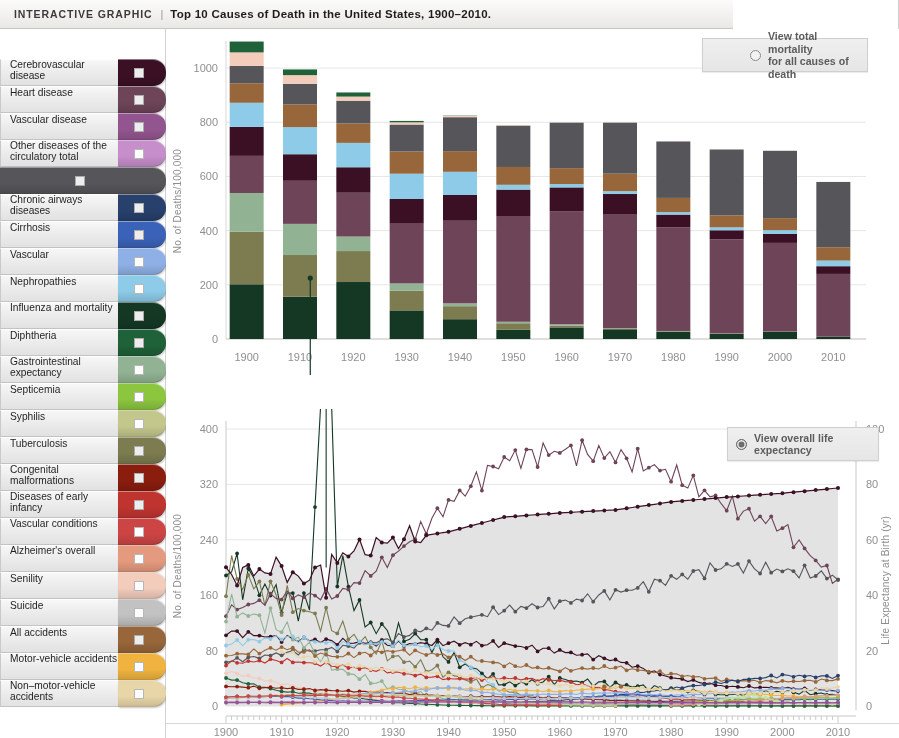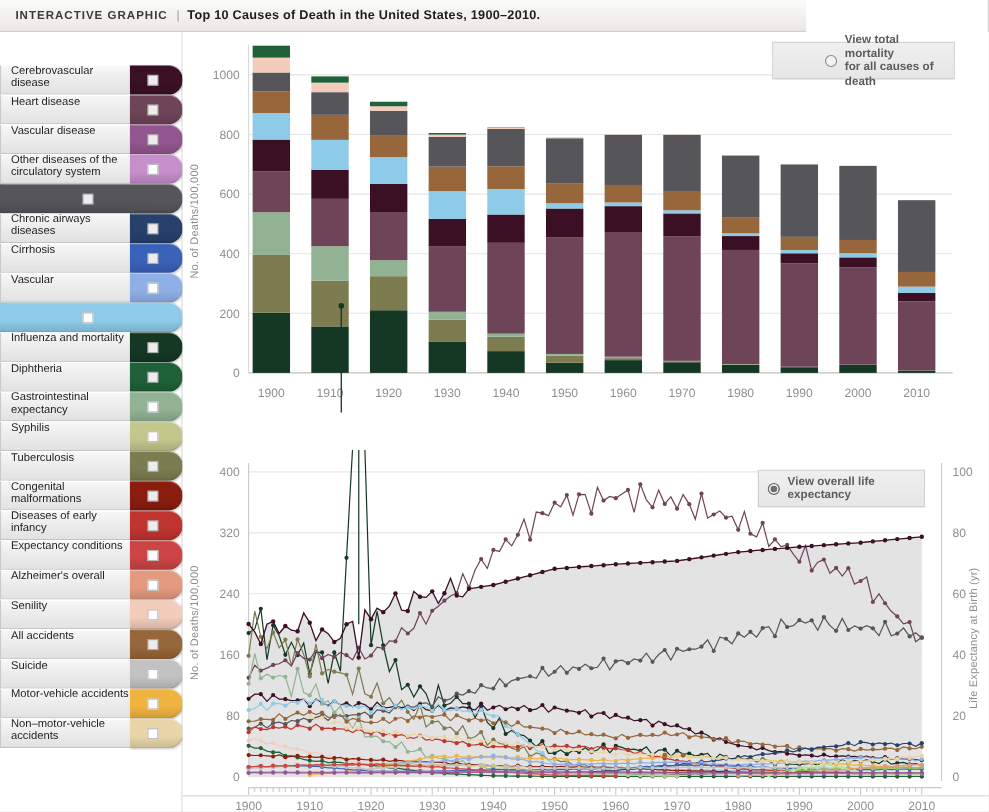--- a/index.html
+++ b/index.html
@@ -130,21 +130,21 @@
         <div class="legend-item">
           <div class="li-label">
             <span>Vascular disease</span>
           </div>
           <div class="li-swatch" style="background: linear-gradient(rgb(147, 85, 143) 0%, rgb(147, 85, 143) 60%, rgba(0, 0, 0, 0.12) 100%), rgb(147, 85, 143);">
             <div class="li-check"></div>
           </div>
         </div>
         <div class="legend-item">
           <div class="li-label">
-            <span class="li-two">Other diseases of the circulatory system</span>
+            <span class="li-two">Other diseases of the circulatory total</span>
           </div>
           <div class="li-swatch" style="background: linear-gradient(rgb(198, 142, 203) 0%, rgb(198, 142, 203) 60%, rgba(0, 0, 0, 0.12) 100%), rgb(198, 142, 203);">
             <div class="li-check light"></div>
           </div>
         </div>
         <div class="legend-item">
           <div class="li-swatch" style="background: linear-gradient(rgb(85, 85, 90) 0%, rgb(85, 85, 90) 60%, rgba(0, 0, 0, 0.12) 100%), rgb(85, 85, 90);">
             <div class="li-check"></div>
           </div>
         </div>
@@ -166,20 +166,23 @@
         </div>
         <div class="legend-item">
           <div class="li-label">
             <span>Vascular</span>
           </div>
           <div class="li-swatch" style="background: linear-gradient(rgb(143, 176, 230) 0%, rgb(143, 176, 230) 60%, rgba(0, 0, 0, 0.12) 100%), rgb(143, 176, 230);">
             <div class="li-check light"></div>
           </div>
         </div>
         <div class="legend-item">
+          <div class="li-label">
+            <span>Nephropathies</span>
+          </div>
           <div class="li-swatch" style="background: linear-gradient(rgb(141, 203, 232) 0%, rgb(141, 203, 232) 60%, rgba(0, 0, 0, 0.12) 100%), rgb(141, 203, 232);">
             <div class="li-check light"></div>
           </div>
         </div>
         <div class="legend-item">
           <div class="li-label">
             <span class="li-two">Influenza and mortality</span>
           </div>
           <div class="li-swatch" style="background: linear-gradient(rgb(20, 56, 36) 0%, rgb(20, 56, 36) 60%, rgba(0, 0, 0, 0.12) 100%), rgb(20, 56, 36);">
             <div class="li-check"></div>
@@ -196,20 +199,28 @@
         <div class="legend-item">
           <div class="li-label">
             <span class="li-two">Gastrointestinal expectancy</span>
           </div>
           <div class="li-swatch" style="background: linear-gradient(rgb(145, 179, 147) 0%, rgb(145, 179, 147) 60%, rgba(0, 0, 0, 0.12) 100%), rgb(145, 179, 147);">
             <div class="li-check light"></div>
           </div>
         </div>
         <div class="legend-item">
           <div class="li-label">
+            <span>Septicemia</span>
+          </div>
+          <div class="li-swatch" style="background: linear-gradient(rgb(140, 198, 63) 0%, rgb(140, 198, 63) 60%, rgba(0, 0, 0, 0.12) 100%), rgb(140, 198, 63);">
+            <div class="li-check light"></div>
+          </div>
+        </div>
+        <div class="legend-item">
+          <div class="li-label">
             <span>Syphilis</span>
           </div>
           <div class="li-swatch" style="background: linear-gradient(rgb(195, 199, 140) 0%, rgb(195, 199, 140) 60%, rgba(0, 0, 0, 0.12) 100%), rgb(195, 199, 140);">
             <div class="li-check light"></div>
           </div>
         </div>
         <div class="legend-item">
           <div class="li-label">
             <span>Tuberculosis</span>
           </div>
@@ -228,21 +239,21 @@
         <div class="legend-item">
           <div class="li-label">
             <span class="li-two">Diseases of early infancy</span>
           </div>
           <div class="li-swatch" style="background: linear-gradient(rgb(192, 52, 47) 0%, rgb(192, 52, 47) 60%, rgba(0, 0, 0, 0.12) 100%), rgb(192, 52, 47);">
             <div class="li-check"></div>
           </div>
         </div>
         <div class="legend-item">
           <div class="li-label">
-            <span class="li-two">Expectancy conditions</span>
+            <span class="li-two">Vascular conditions</span>
           </div>
           <div class="li-swatch" style="background: linear-gradient(rgb(204, 68, 68) 0%, rgb(204, 68, 68) 60%, rgba(0, 0, 0, 0.12) 100%), rgb(204, 68, 68);">
             <div class="li-check light"></div>
           </div>
         </div>
         <div class="legend-item">
           <div class="li-label">
             <span class="li-two">Alzheimer's overall</span>
           </div>
           <div class="li-swatch" style="background: linear-gradient(rgb(228, 154, 126) 0%, rgb(228, 154, 126) 60%, rgba(0, 0, 0, 0.12) 100%), rgb(228, 154, 126);">
@@ -252,32 +263,32 @@
         <div class="legend-item">
           <div class="li-label">
             <span>Senility</span>
           </div>
           <div class="li-swatch" style="background: linear-gradient(rgb(243, 204, 188) 0%, rgb(243, 204, 188) 60%, rgba(0, 0, 0, 0.12) 100%), rgb(243, 204, 188);">
             <div class="li-check light"></div>
           </div>
         </div>
         <div class="legend-item">
           <div class="li-label">
+            <span>Suicide</span>
+          </div>
+          <div class="li-swatch" style="background: linear-gradient(rgb(194, 194, 194) 0%, rgb(194, 194, 194) 60%, rgba(0, 0, 0, 0.12) 100%), rgb(194, 194, 194);">
+            <div class="li-check light"></div>
+          </div>
+        </div>
+        <div class="legend-item">
+          <div class="li-label">
             <span>All accidents</span>
           </div>
           <div class="li-swatch" style="background: linear-gradient(rgb(151, 102, 58) 0%, rgb(151, 102, 58) 60%, rgba(0, 0, 0, 0.12) 100%), rgb(151, 102, 58);">
             <div class="li-check"></div>
-          </div>
-        </div>
-        <div class="legend-item">
-          <div class="li-label">
-            <span>Suicide</span>
-          </div>
-          <div class="li-swatch" style="background: linear-gradient(rgb(194, 194, 194) 0%, rgb(194, 194, 194) 60%, rgba(0, 0, 0, 0.12) 100%), rgb(194, 194, 194);">
-            <div class="li-check light"></div>
           </div>
         </div>
         <div class="legend-item">
           <div class="li-label">
             <span class="li-two">Motor-vehicle accidents</span>
           </div>
           <div class="li-swatch" style="background: linear-gradient(rgb(240, 179, 63) 0%, rgb(240, 179, 63) 60%, rgba(0, 0, 0, 0.12) 100%), rgb(240, 179, 63);">
             <div class="li-check light"></div>
           </div>
         </div>
@@ -1880,21 +1891,21 @@
             <text x="226.9090909090909" y="327" text-anchor="middle" font-size="11" fill="#8f8f8f" font-family="&quot;Liberation Sans&quot;, sans-serif">1930</text>
             <text x="282.54545454545456" y="327" text-anchor="middle" font-size="11" fill="#8f8f8f" font-family="&quot;Liberation Sans&quot;, sans-serif">1940</text>
             <text x="338.1818181818182" y="327" text-anchor="middle" font-size="11" fill="#8f8f8f" font-family="&quot;Liberation Sans&quot;, sans-serif">1950</text>
             <text x="393.8181818181818" y="327" text-anchor="middle" font-size="11" fill="#8f8f8f" font-family="&quot;Liberation Sans&quot;, sans-serif">1960</text>
             <text x="449.45454545454544" y="327" text-anchor="middle" font-size="11" fill="#8f8f8f" font-family="&quot;Liberation Sans&quot;, sans-serif">1970</text>
             <text x="505.0909090909091" y="327" text-anchor="middle" font-size="11" fill="#8f8f8f" font-family="&quot;Liberation Sans&quot;, sans-serif">1980</text>
             <text x="560.7272727272727" y="327" text-anchor="middle" font-size="11" fill="#8f8f8f" font-family="&quot;Liberation Sans&quot;, sans-serif">1990</text>
             <text x="616.3636363636364" y="327" text-anchor="middle" font-size="11" fill="#8f8f8f" font-family="&quot;Liberation Sans&quot;, sans-serif">2000</text>
             <text x="672" y="327" text-anchor="middle" font-size="11" fill="#8f8f8f" font-family="&quot;Liberation Sans&quot;, sans-serif">2010</text>
           </svg></div>
-      <div class="toggle" style="left:523px;top:398px;width:152px;height:34px;">
+      <div class="toggle" style="left:561px;top:398px;width:152px;height:34px;">
         <span class="radio on"></span>
         <span class="toggle-label">
           <span>View overall life</span><br>
           <span>expectancy</span>
         </span>
       </div>
     </div>
   </div>
 
   <div class="divider"></div>

